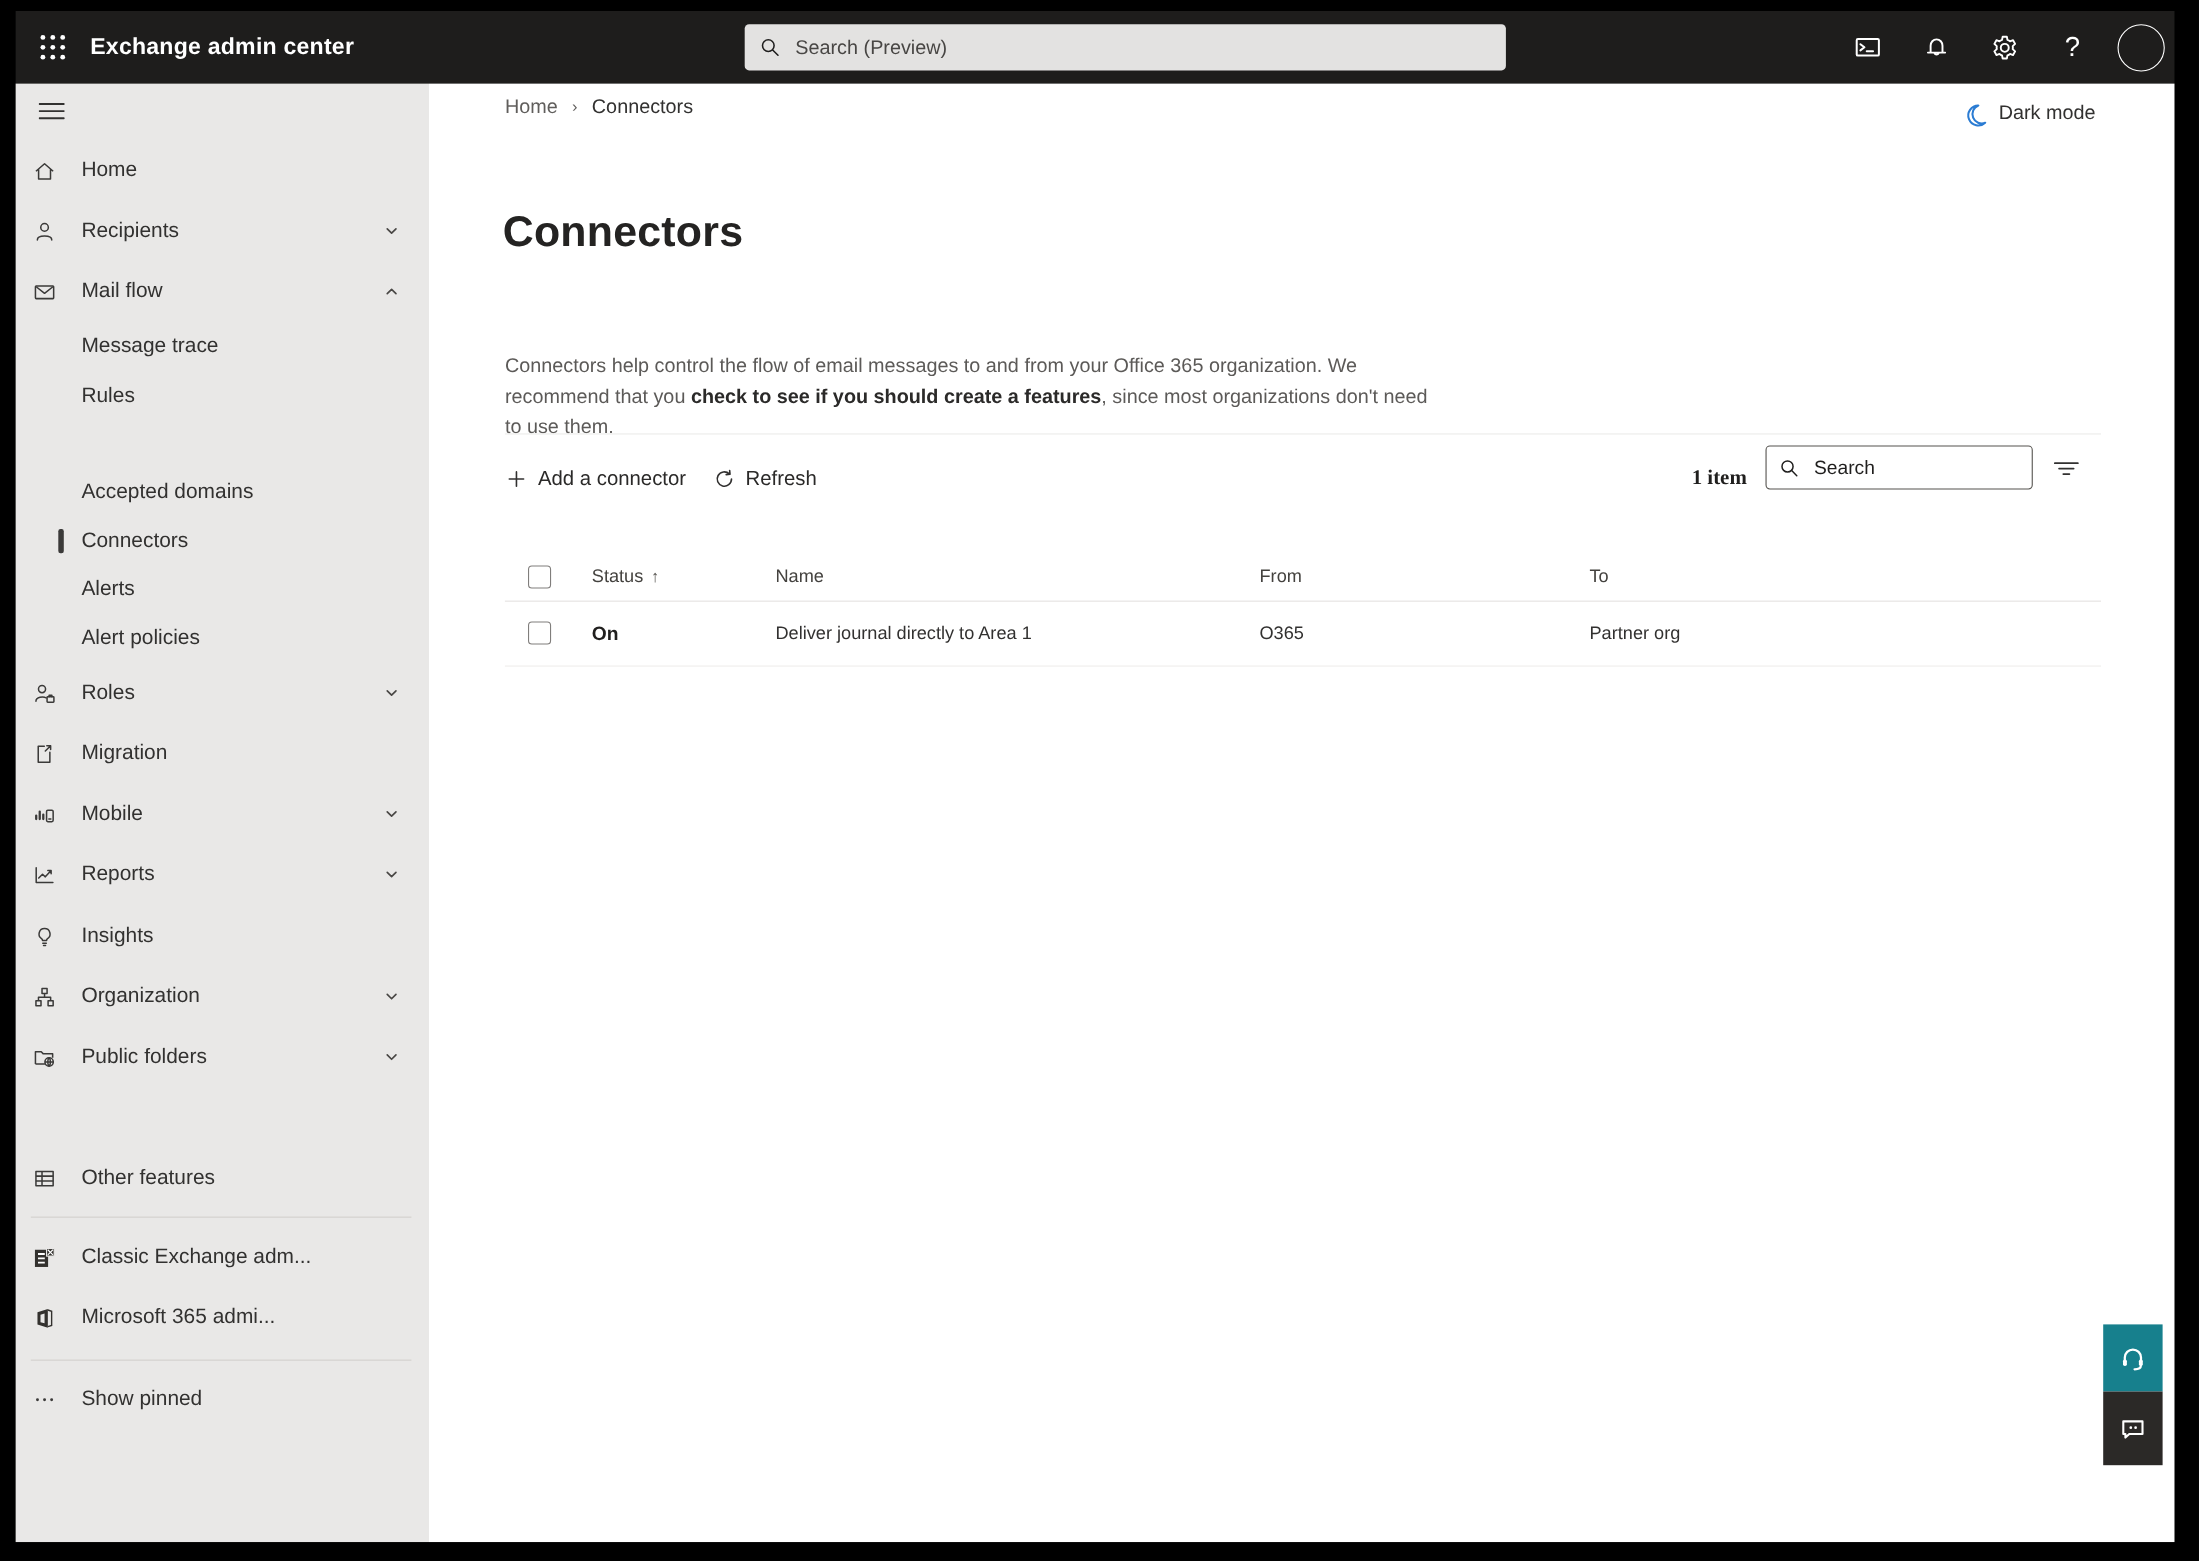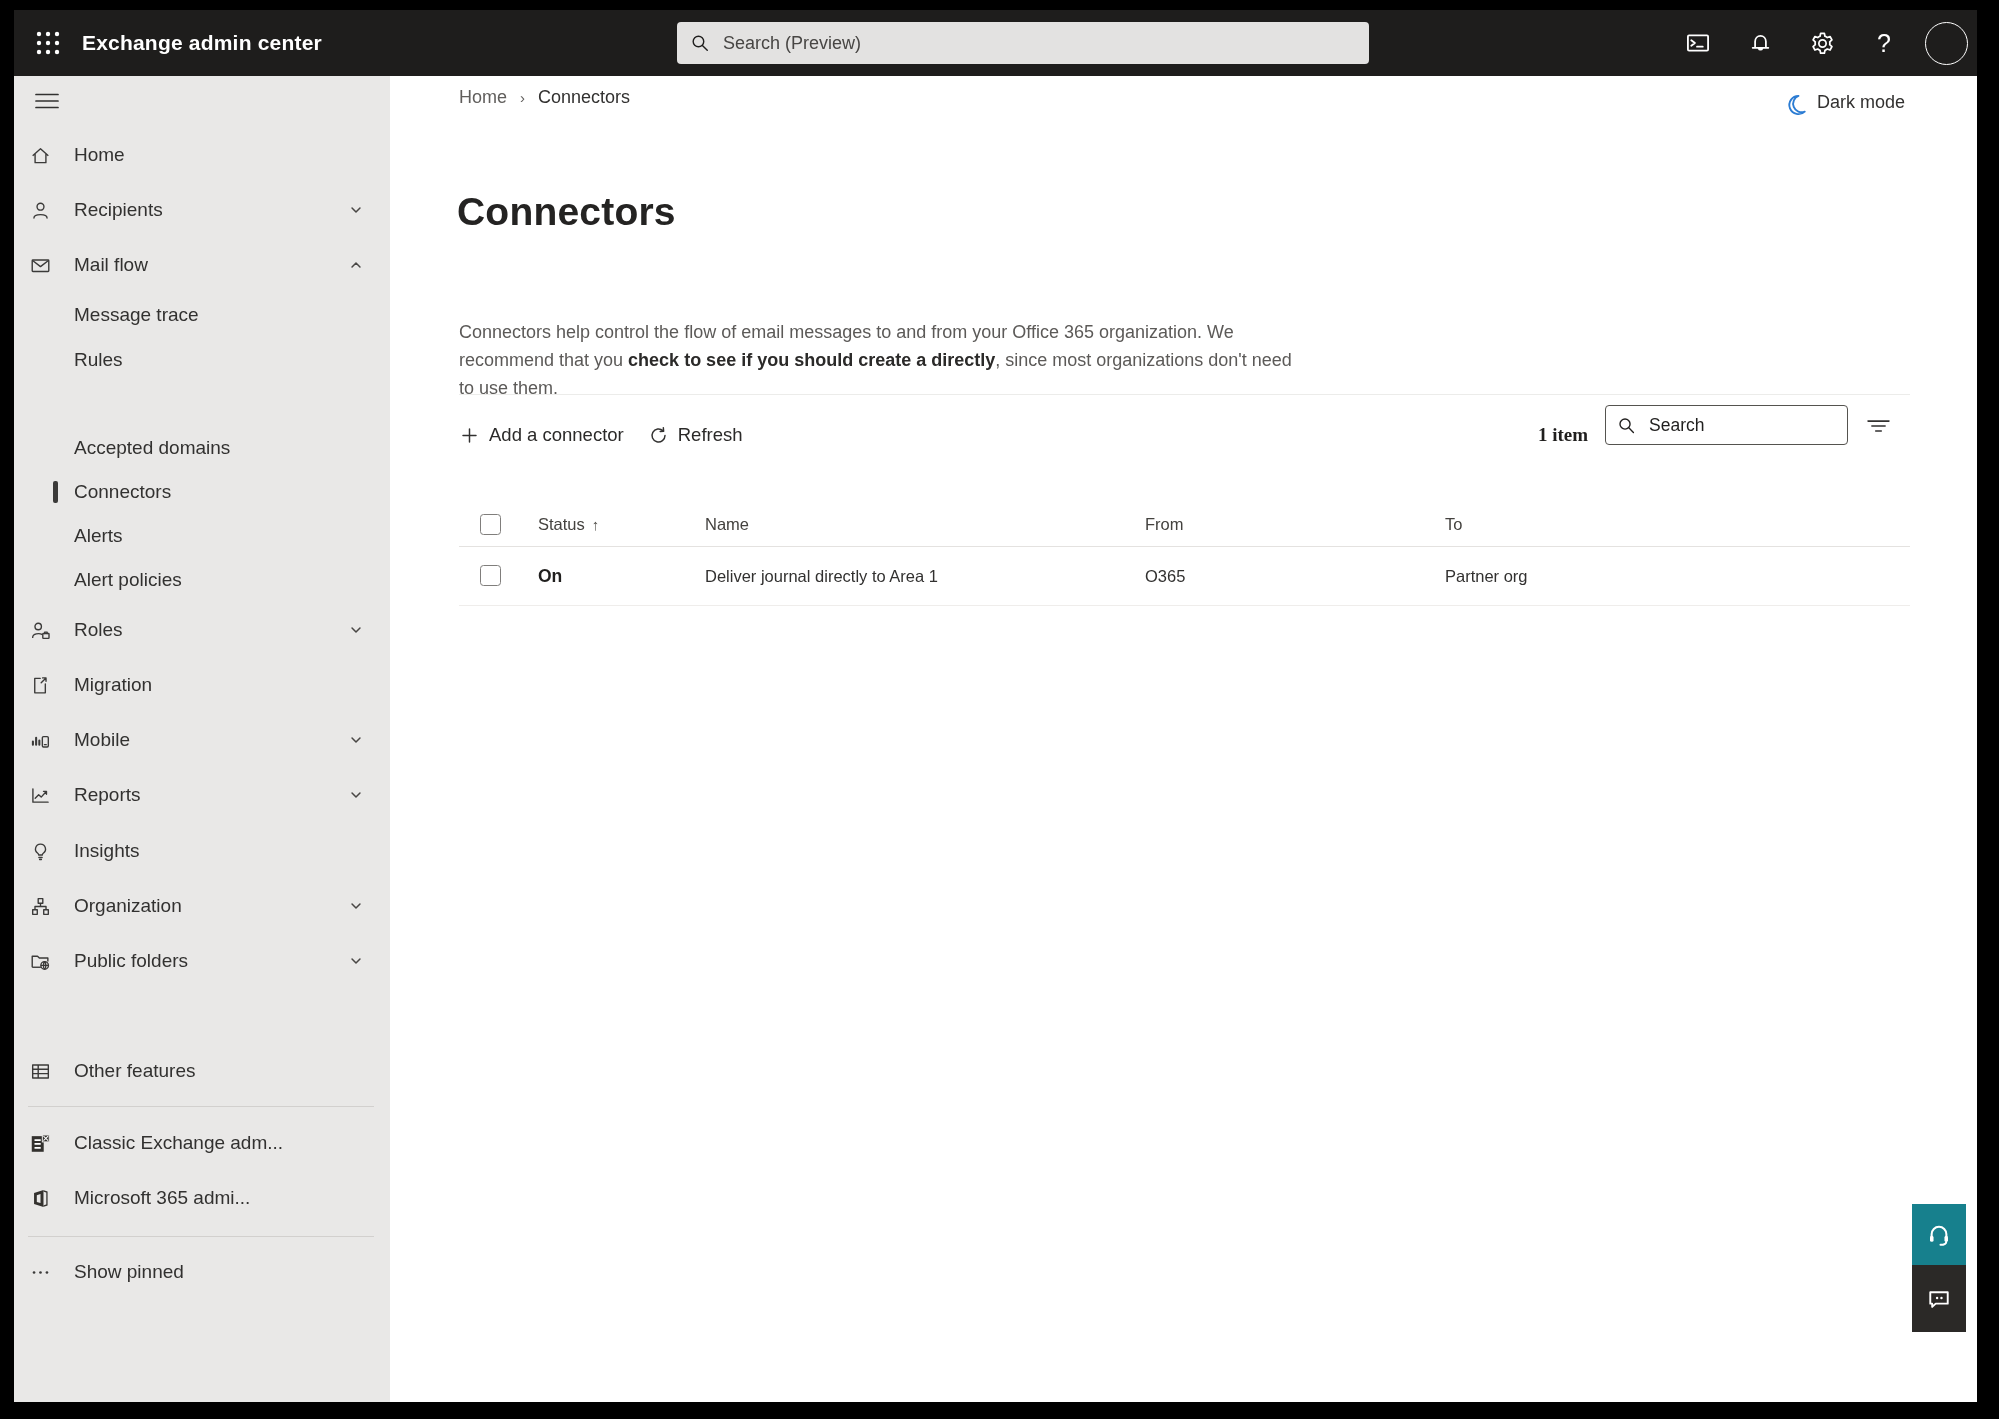--- a/index.html
+++ b/index.html
@@ -385,21 +385,21 @@
         <span>
           <svg width="25" height="25" viewBox="0 0 20 20">
             <path d="M12.4 3.1 a7.3 7.3 0 1 0 5 12.6 a5.8 5.8 0 0 1-5-12.6 z" fill="none" stroke="#2b7cd3" stroke-width="1.5" stroke-linejoin="round"></path>
           </svg>
         </span>
         <span>Dark mode</span>
       </div>
 
       <h1 class="page-title" style="margin:0">Connectors</h1>
 
-      <p class="page-desc" style="margin:0"><span>Connectors help control the flow of email messages to and from your Office 365 organization. We recommend that you </span><span class="desc-link">check to see if you should create a directly</span><span>, since most organizations don't need to use them.</span></p>
+      <p class="page-desc" style="margin:0"><span>Connectors help control the flow of email messages to and from your Office 365 organization. We recommend that you </span><span class="desc-link">check to see if you should create a features</span><span>, since most organizations don't need to use them.</span></p>
 
       <div class="toolbar-divider"></div>
 
       <div class="toolbar">
         <div class="cmd-btn">
           <span>
             <svg width="21" height="21" viewBox="0 0 20 20" fill="none" stroke="#323130" stroke-width="1.4" stroke-linecap="round">
               <path d="M10 3.8 V16.2 M3.8 10 H16.2"></path>
             </svg>
           </span>

